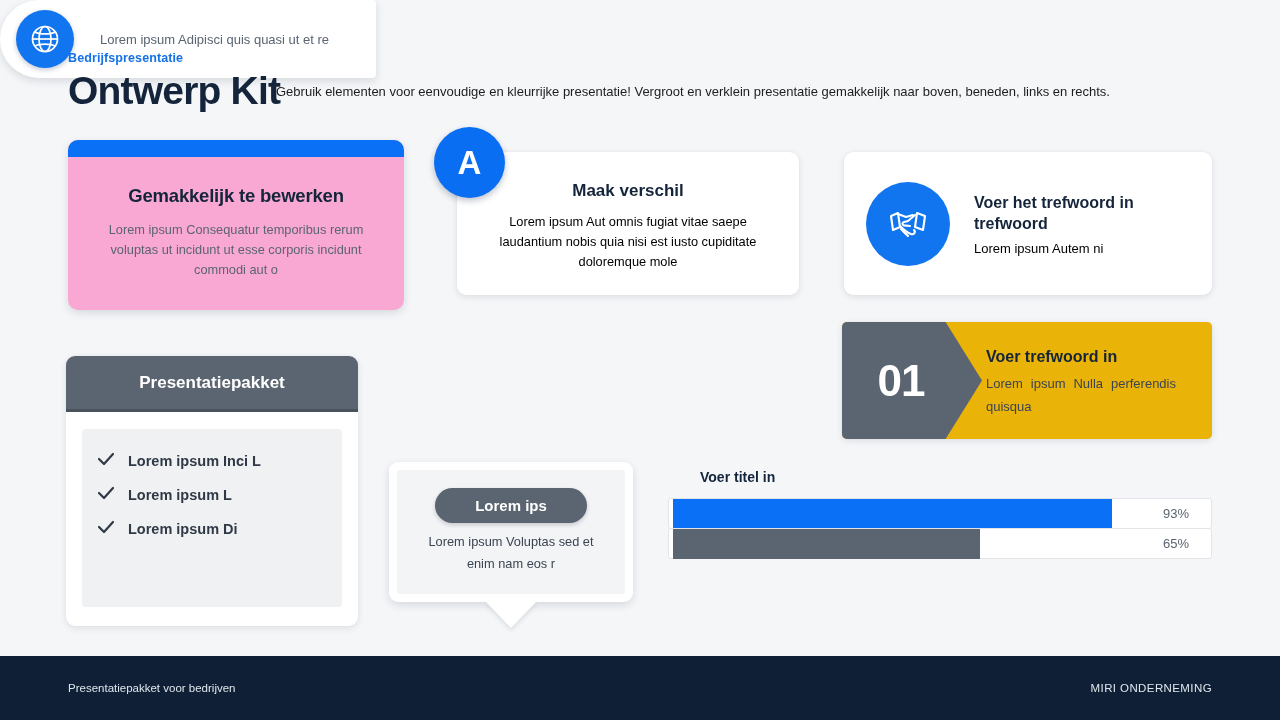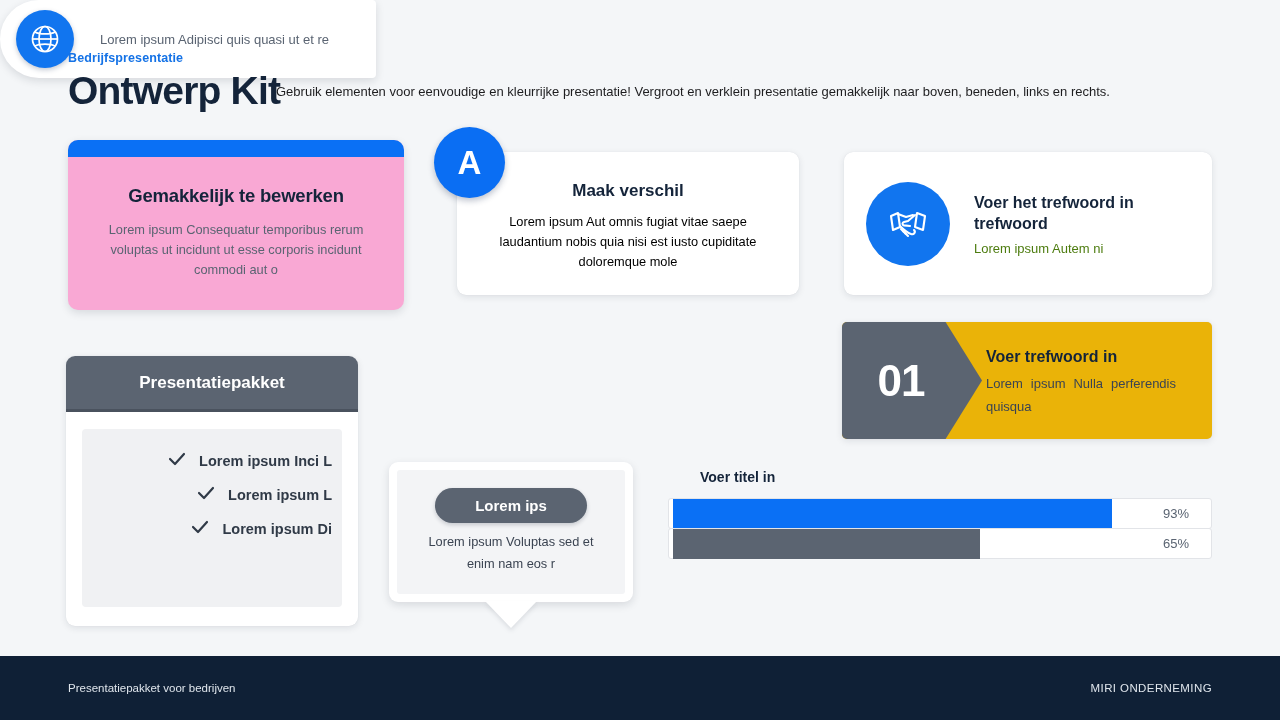--- a/index.html
+++ b/index.html
@@ -92,41 +92,41 @@
   .circ-icon {
     width: 84px; height: 84px; border-radius: 50%;
     background: #1175ef; flex: 0 0 84px;
     display: flex; align-items: center; justify-content: center;
   }
   #card-keyword .txt { margin-left: 24px; }
   #card-keyword h3 {
     font-size: 16px; font-weight: bold; color: #14243a;
     line-height: 21px; margin-bottom: 7px;
   }
-  #card-keyword p { font-size: 13px; color: #4d7c0f; }
+  #card-keyword p { font-size: 13px; color: #000000; }
 
   
   #card-package {
     left: 66px; top: 356px; width: 292px; height: 270px;
     border-radius: 9px; overflow: hidden;
     background: #fff;
   }
   #card-package .hdr {
     height: 56px; background: #5b6471;
     display: flex; align-items: center; justify-content: center;
     border-bottom: 3px solid #4a525e;
   }
   #card-package .hdr span {
     color: #fff; font-size: 17px; font-weight: bold;
   }
   #card-package .inner {
     margin: 17px 16px; background: #f0f1f3; border-radius: 4px;
     padding: 18px 10px 20px 14px; height: 178px;
   }
-  .chk-row { display: flex; align-items: flex-start; margin-bottom: 6px; justify-content: flex-end; }
+  .chk-row { display: flex; align-items: flex-start; margin-bottom: 6px; }
   .chk-mark { flex: 0 0 32px; padding-top: 2px; }
   .chk-text {
     font-size: 14.5px; font-weight: bold; color: #303a47;
     line-height: 28px;
   }
 
   
   #card-globe {
     left: 424px; top: 342px; width: 376px; height: 78px;
     background: #fff;

